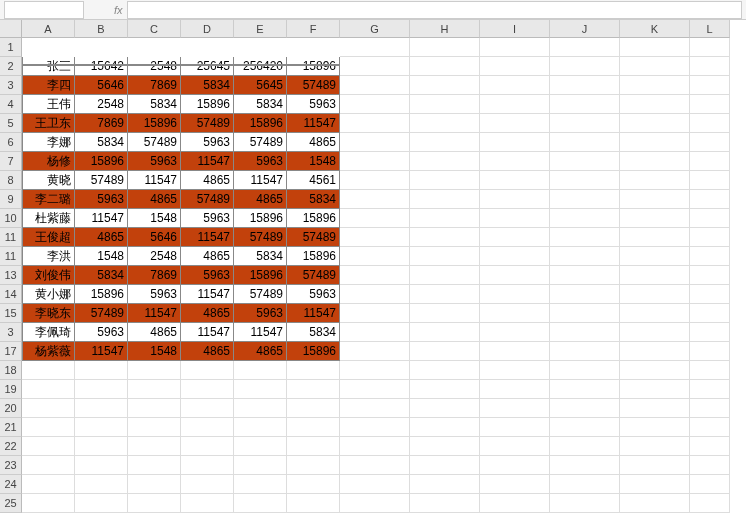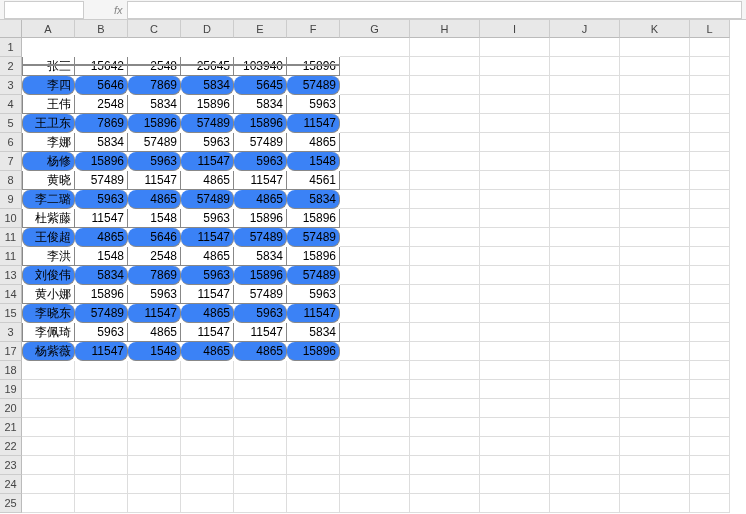--- a/index.html
+++ b/index.html
@@ -113,21 +113,21 @@
   height: 13px;
   background: #e8e8e8;
   border: 1px solid #888;
   display: flex;
   align-items: center;
   justify-content: center;
 }
 .filter-btn svg { width: 7px; height: 5px; }
 .name-cell { text-align: right; }
 .num-cell { text-align: right; }
-.band1 { background: #3b82f6; border-radius: 8px; }
+.band1 { background: #c2410c; }
 .band0 { background: #fff; }
 </style>
 </head>
 <body>
 
 <div class="formula-bar">
   <div class="fb-cell"></div>
   <span class="fb-fx">fx</span>
   <div class="fb-input"></div>
 </div>
@@ -215,21 +215,21 @@
           <div class="cell c-I"></div>
           <div class="cell c-J"></div>
           <div class="cell c-K"></div>
           <div class="cell c-L"></div>
         </div>
         <div class="r">
           <div class="cell c-A tbl-border tbl-border-left band0 name-cell">张三</div>
           <div class="cell c-B tbl-border band0 num-cell">15642</div>
           <div class="cell c-C tbl-border band0 num-cell">2548</div>
           <div class="cell c-D tbl-border band0 num-cell">25645</div>
-          <div class="cell c-E tbl-border band0 num-cell">103940</div>
+          <div class="cell c-E tbl-border band0 num-cell">256420</div>
           <div class="cell c-F tbl-border band0 num-cell">15896</div>
           <div class="cell c-G"></div>
           <div class="cell c-H"></div>
           <div class="cell c-I"></div>
           <div class="cell c-J"></div>
           <div class="cell c-K"></div>
           <div class="cell c-L"></div>
         </div>
         <div class="r">
           <div class="cell c-A tbl-border tbl-border-left band1 name-cell">李四</div>

